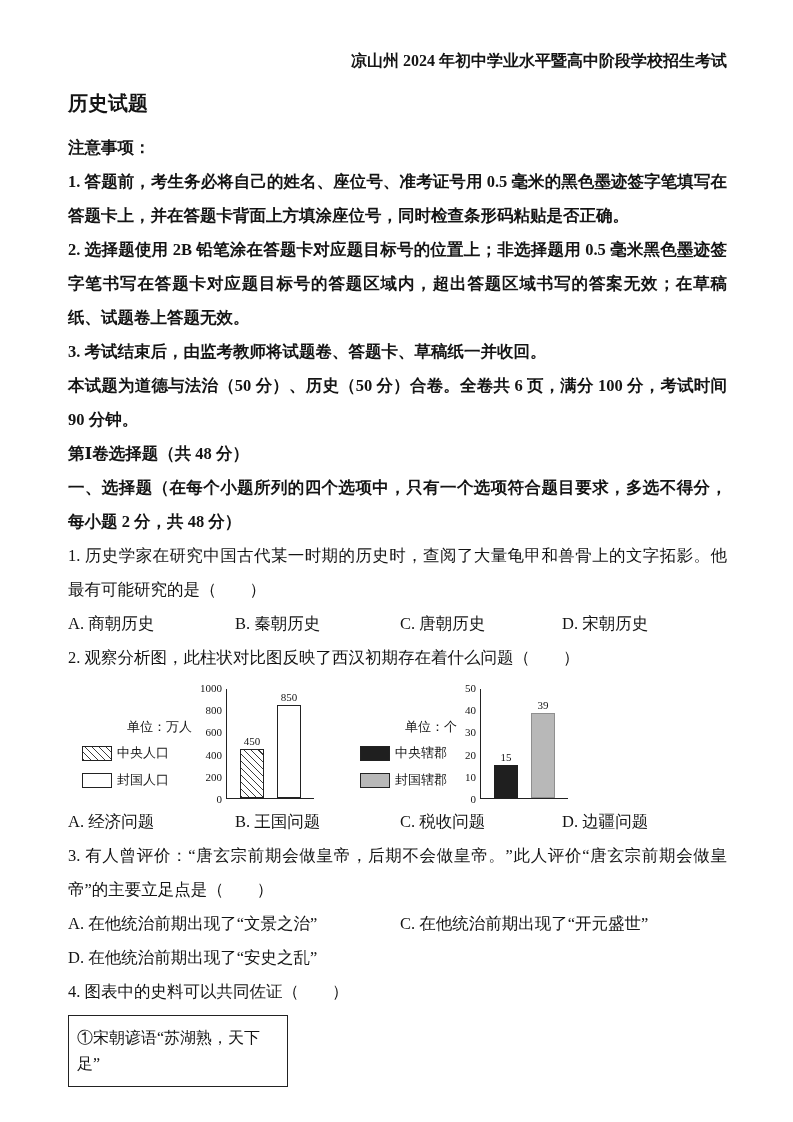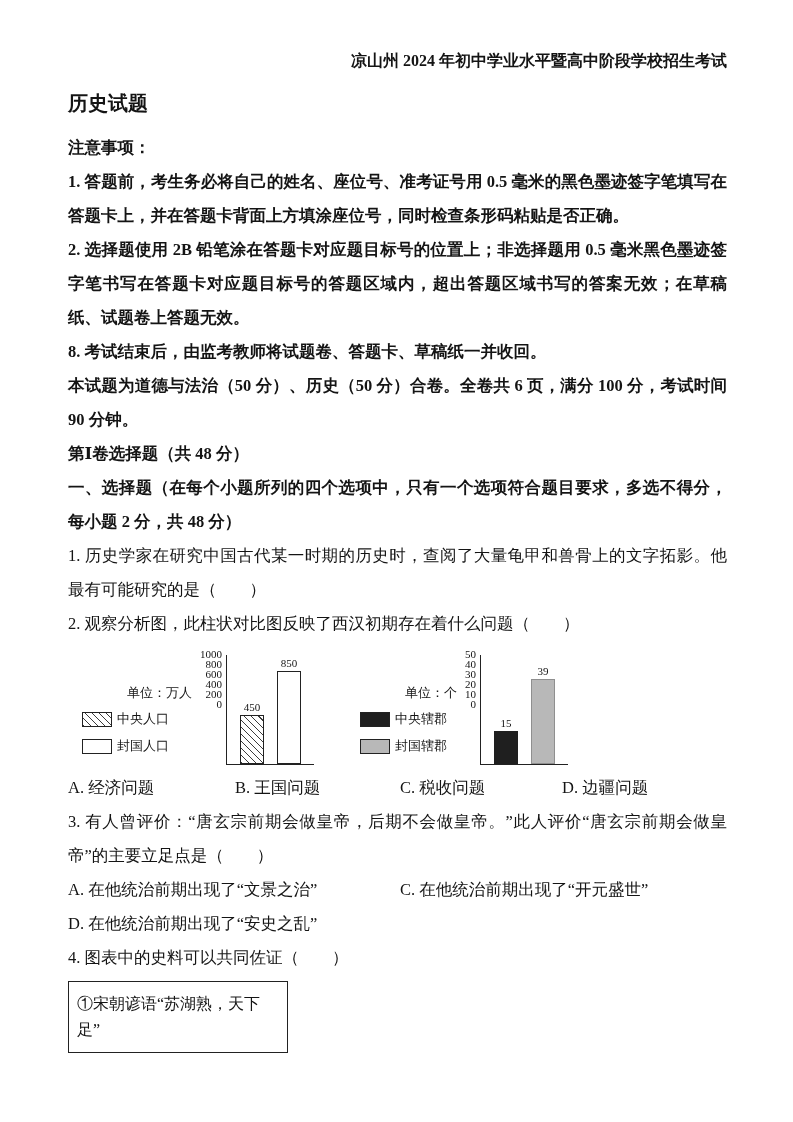--- a/index.html
+++ b/index.html
@@ -27,21 +27,21 @@
   .unit-label { font-size:13px; line-height:16px; margin-bottom:2px;margin-left:45px; }
   .legend-item { display:flex; align-items:center; gap:5px; margin-top:9px; }
   .swatch { width:30px; height:15px; border:1px solid #222; flex:0 0 auto; }
   .sw-hatch { background:repeating-linear-gradient(45deg,#3c3c3c 0,#3c3c3c 1px,#ffffff 1px,#ffffff 5px); }
   .sw-white { background:#ffffff; }
   .sw-black { background:#1f1f1f; }
   .sw-gray  { background:#b8b8b8; }
   .legend-text { font-size:13px; }
   .plot-wrap { display:flex; align-items:flex-end; }
   .yaxis {
-    display:flex; flex-direction:column; align-items:flex-end;
+    display:flex; flex-direction:column; justify-content:space-between; align-items:flex-end;
     height:121px; margin-bottom:-5px; padding-right:4px; font-size:11px; line-height:10px;
   }
   .plot-area {
     width:88px; height:110px; border-left:1px solid #222; border-bottom:1px solid #222;
     display:flex; align-items:flex-end; justify-content:space-evenly;
   }
   .bar-wrap { height:100%; display:flex; flex-direction:column; justify-content:flex-end; align-items:center; }
   .bar-value { font-size:11px; line-height:12px; margin-bottom:2px; }
   .bar { width:24px; }
   .bar-hatch { border:1px solid #222; background:repeating-linear-gradient(45deg,#3c3c3c 0,#3c3c3c 1px,#ffffff 1px,#ffffff 5px); }
@@ -58,28 +58,34 @@
 
 <div class="page">
 
   <div class="title">凉山州 2024 年初中学业水平暨高中阶段学校招生考试</div>
   <div class="subtitle">历史试题</div>
 
   <div class="notices">
     <p class="para bold">注意事项：</p>
     <p class="para bold">1. 答题前，考生务必将自己的姓名、座位号、准考证号用 0.5 毫米的黑色墨迹签字笔填写在答题卡上，并在答题卡背面上方填涂座位号，同时检查条形码粘贴是否正确。</p>
     <p class="para bold">2. 选择题使用 2B 铅笔涂在答题卡对应题目标号的位置上；非选择题用 0.5 毫米黑色墨迹签字笔书写在答题卡对应题目标号的答题区域内，超出答题区域书写的答案无效；在草稿纸、试题卷上答题无效。</p>
-    <p class="para bold">8. 考试结束后，由监考教师将试题卷、答题卡、草稿纸一并收回。</p>
+    <p class="para bold">3. 考试结束后，由监考教师将试题卷、答题卡、草稿纸一并收回。</p>
     <p class="para bold">本试题为道德与法治（50 分）、历史（50 分）合卷。全卷共 6 页，满分 100 分，考试时间 90 分钟。</p>
   </div>
 
   <p class="section-heading">第Ⅰ卷选择题（共 48 分）</p>
   <p class="para bold">一、选择题（在每个小题所列的四个选项中，只有一个选项符合题目要求，多选不得分，每小题 2 分，共 48 分）</p>
 
   <p class="para">1. 历史学家在研究中国古代某一时期的历史时，查阅了大量龟甲和兽骨上的文字拓影。他最有可能研究的是（　　）</p>
+  <div class="options-4">
+    <span>A. 商朝历史</span>
+    <span>B. 秦朝历史</span>
+    <span>C. 唐朝历史</span>
+    <span>D. 宋朝历史</span>
+  </div>
 
   <p class="para">2. 观察分析图，此柱状对比图反映了西汉初期存在着什么问题（　　）</p>
 
   <div class="charts-row">
 
     <div class="chart">
       <div class="chart-info">
         <div class="unit-label">单位：万人</div>
         <div class="legend">
           <div class="legend-item">

